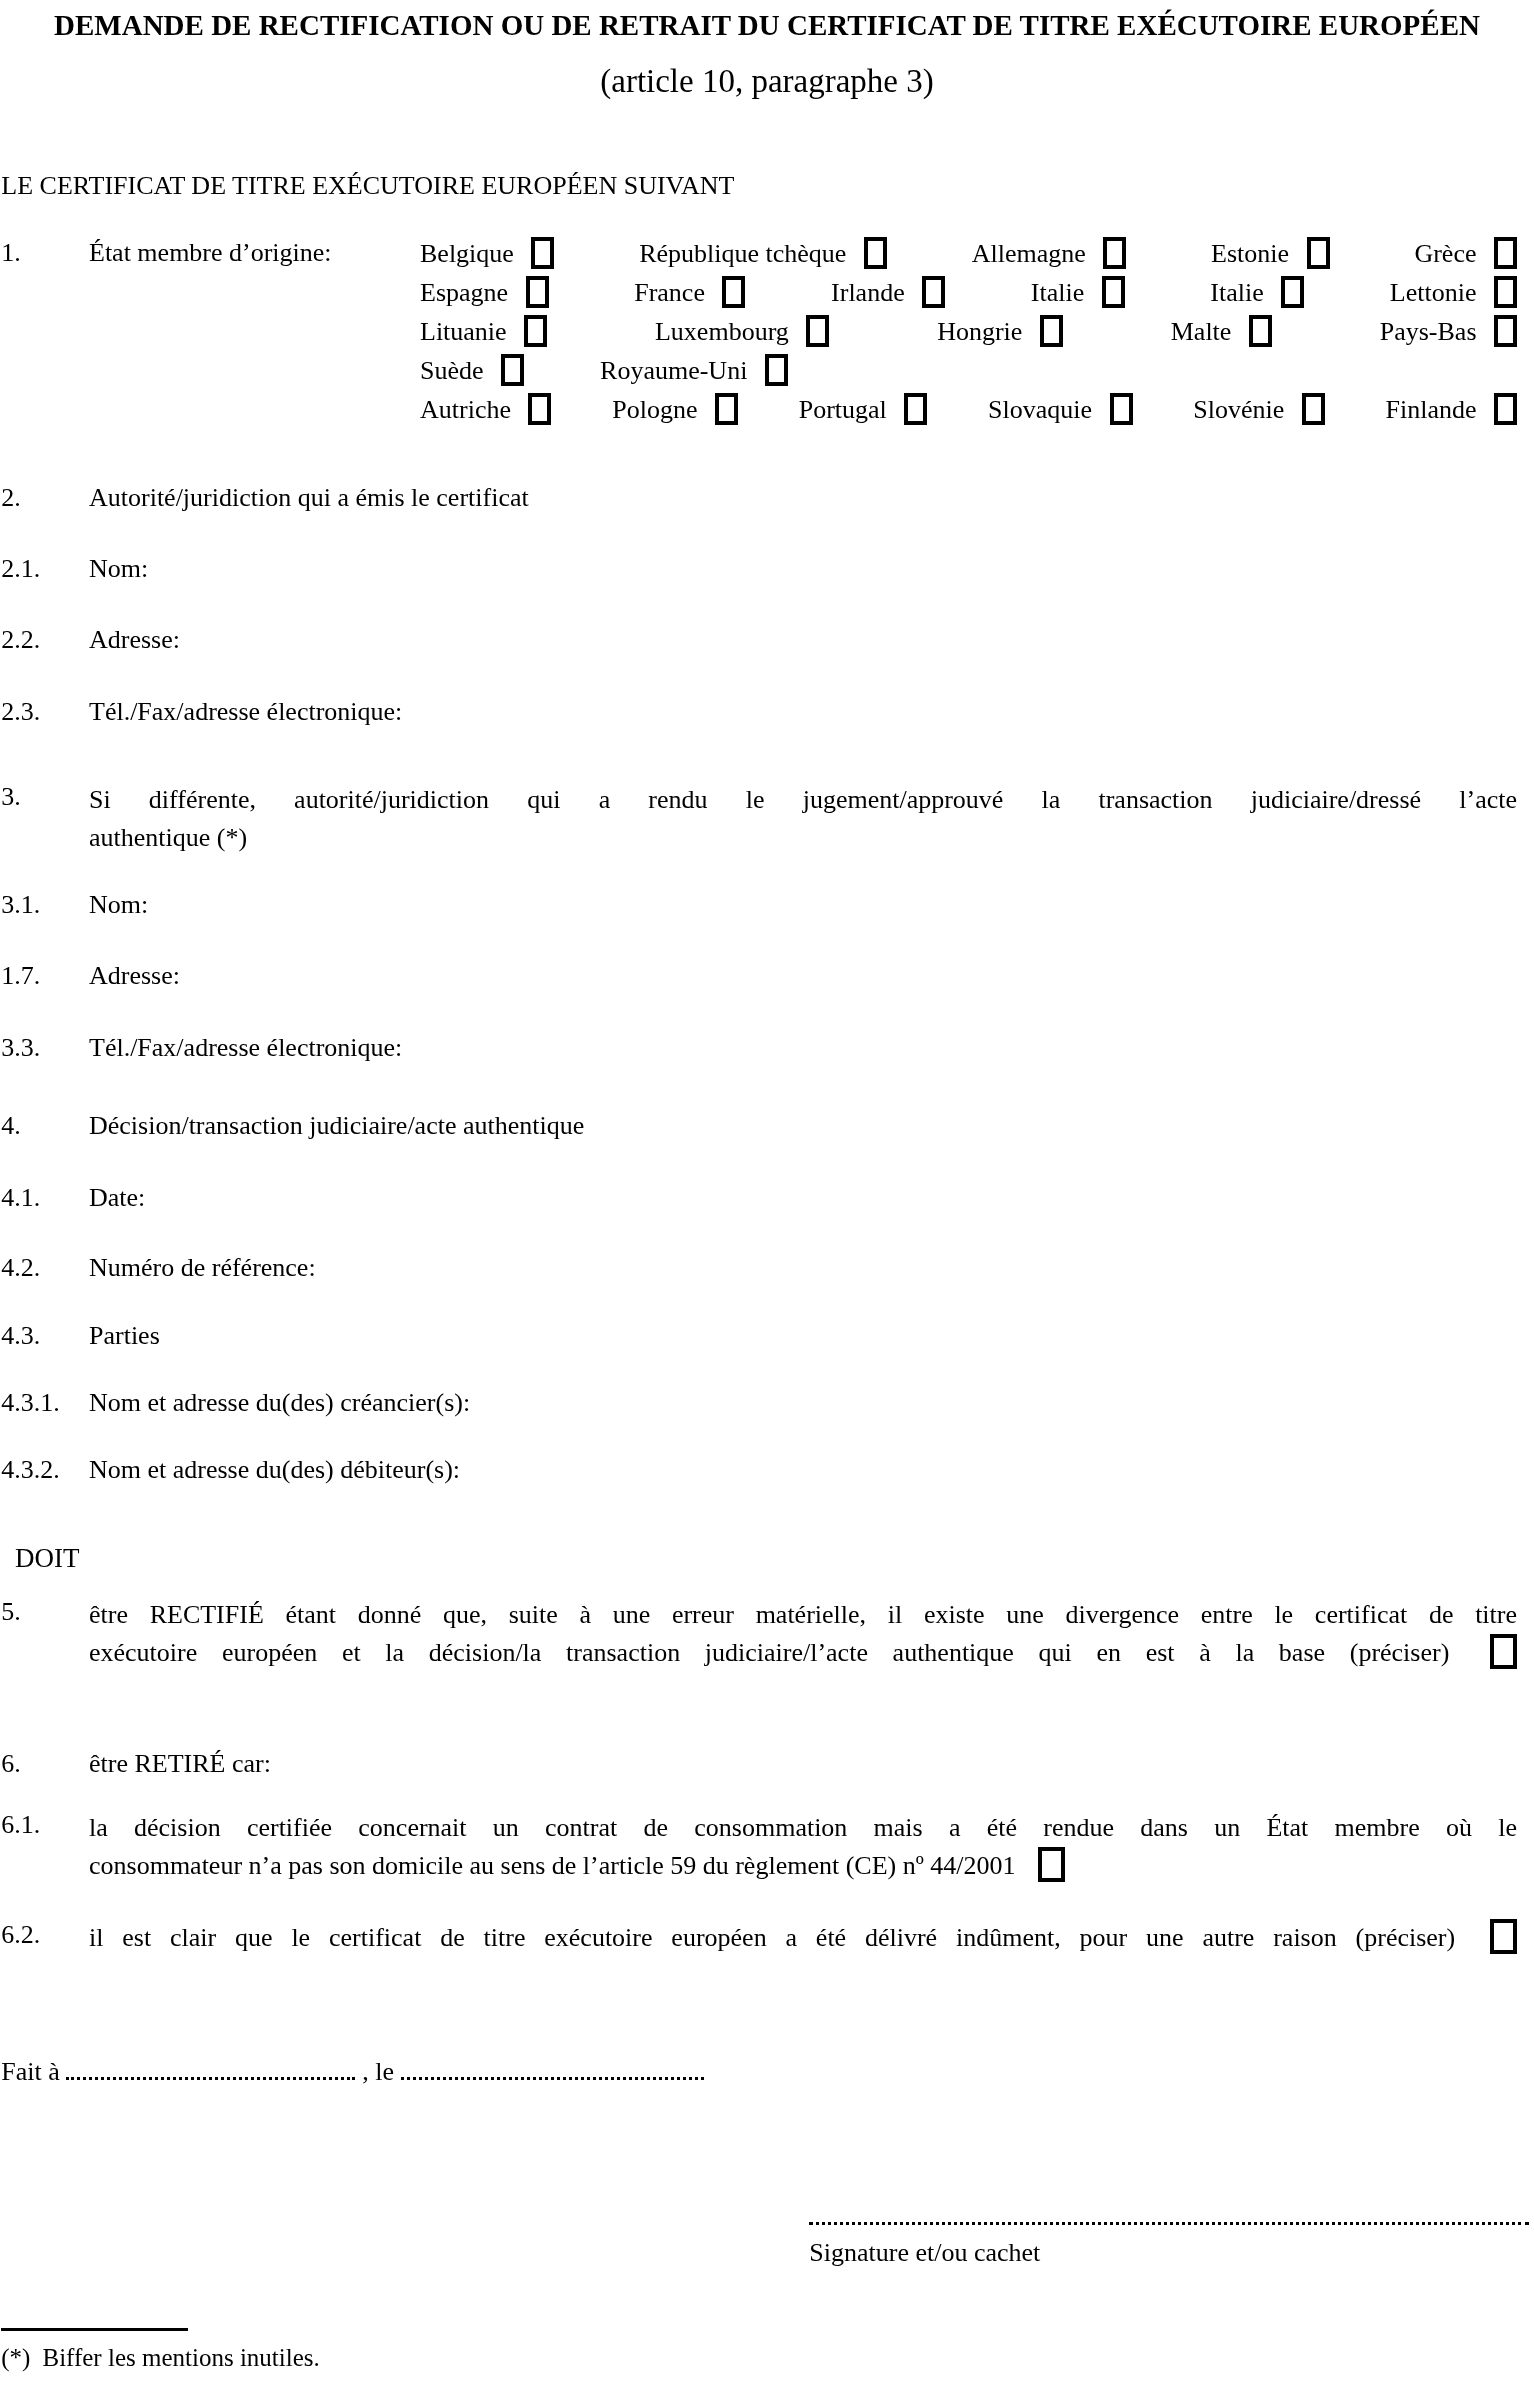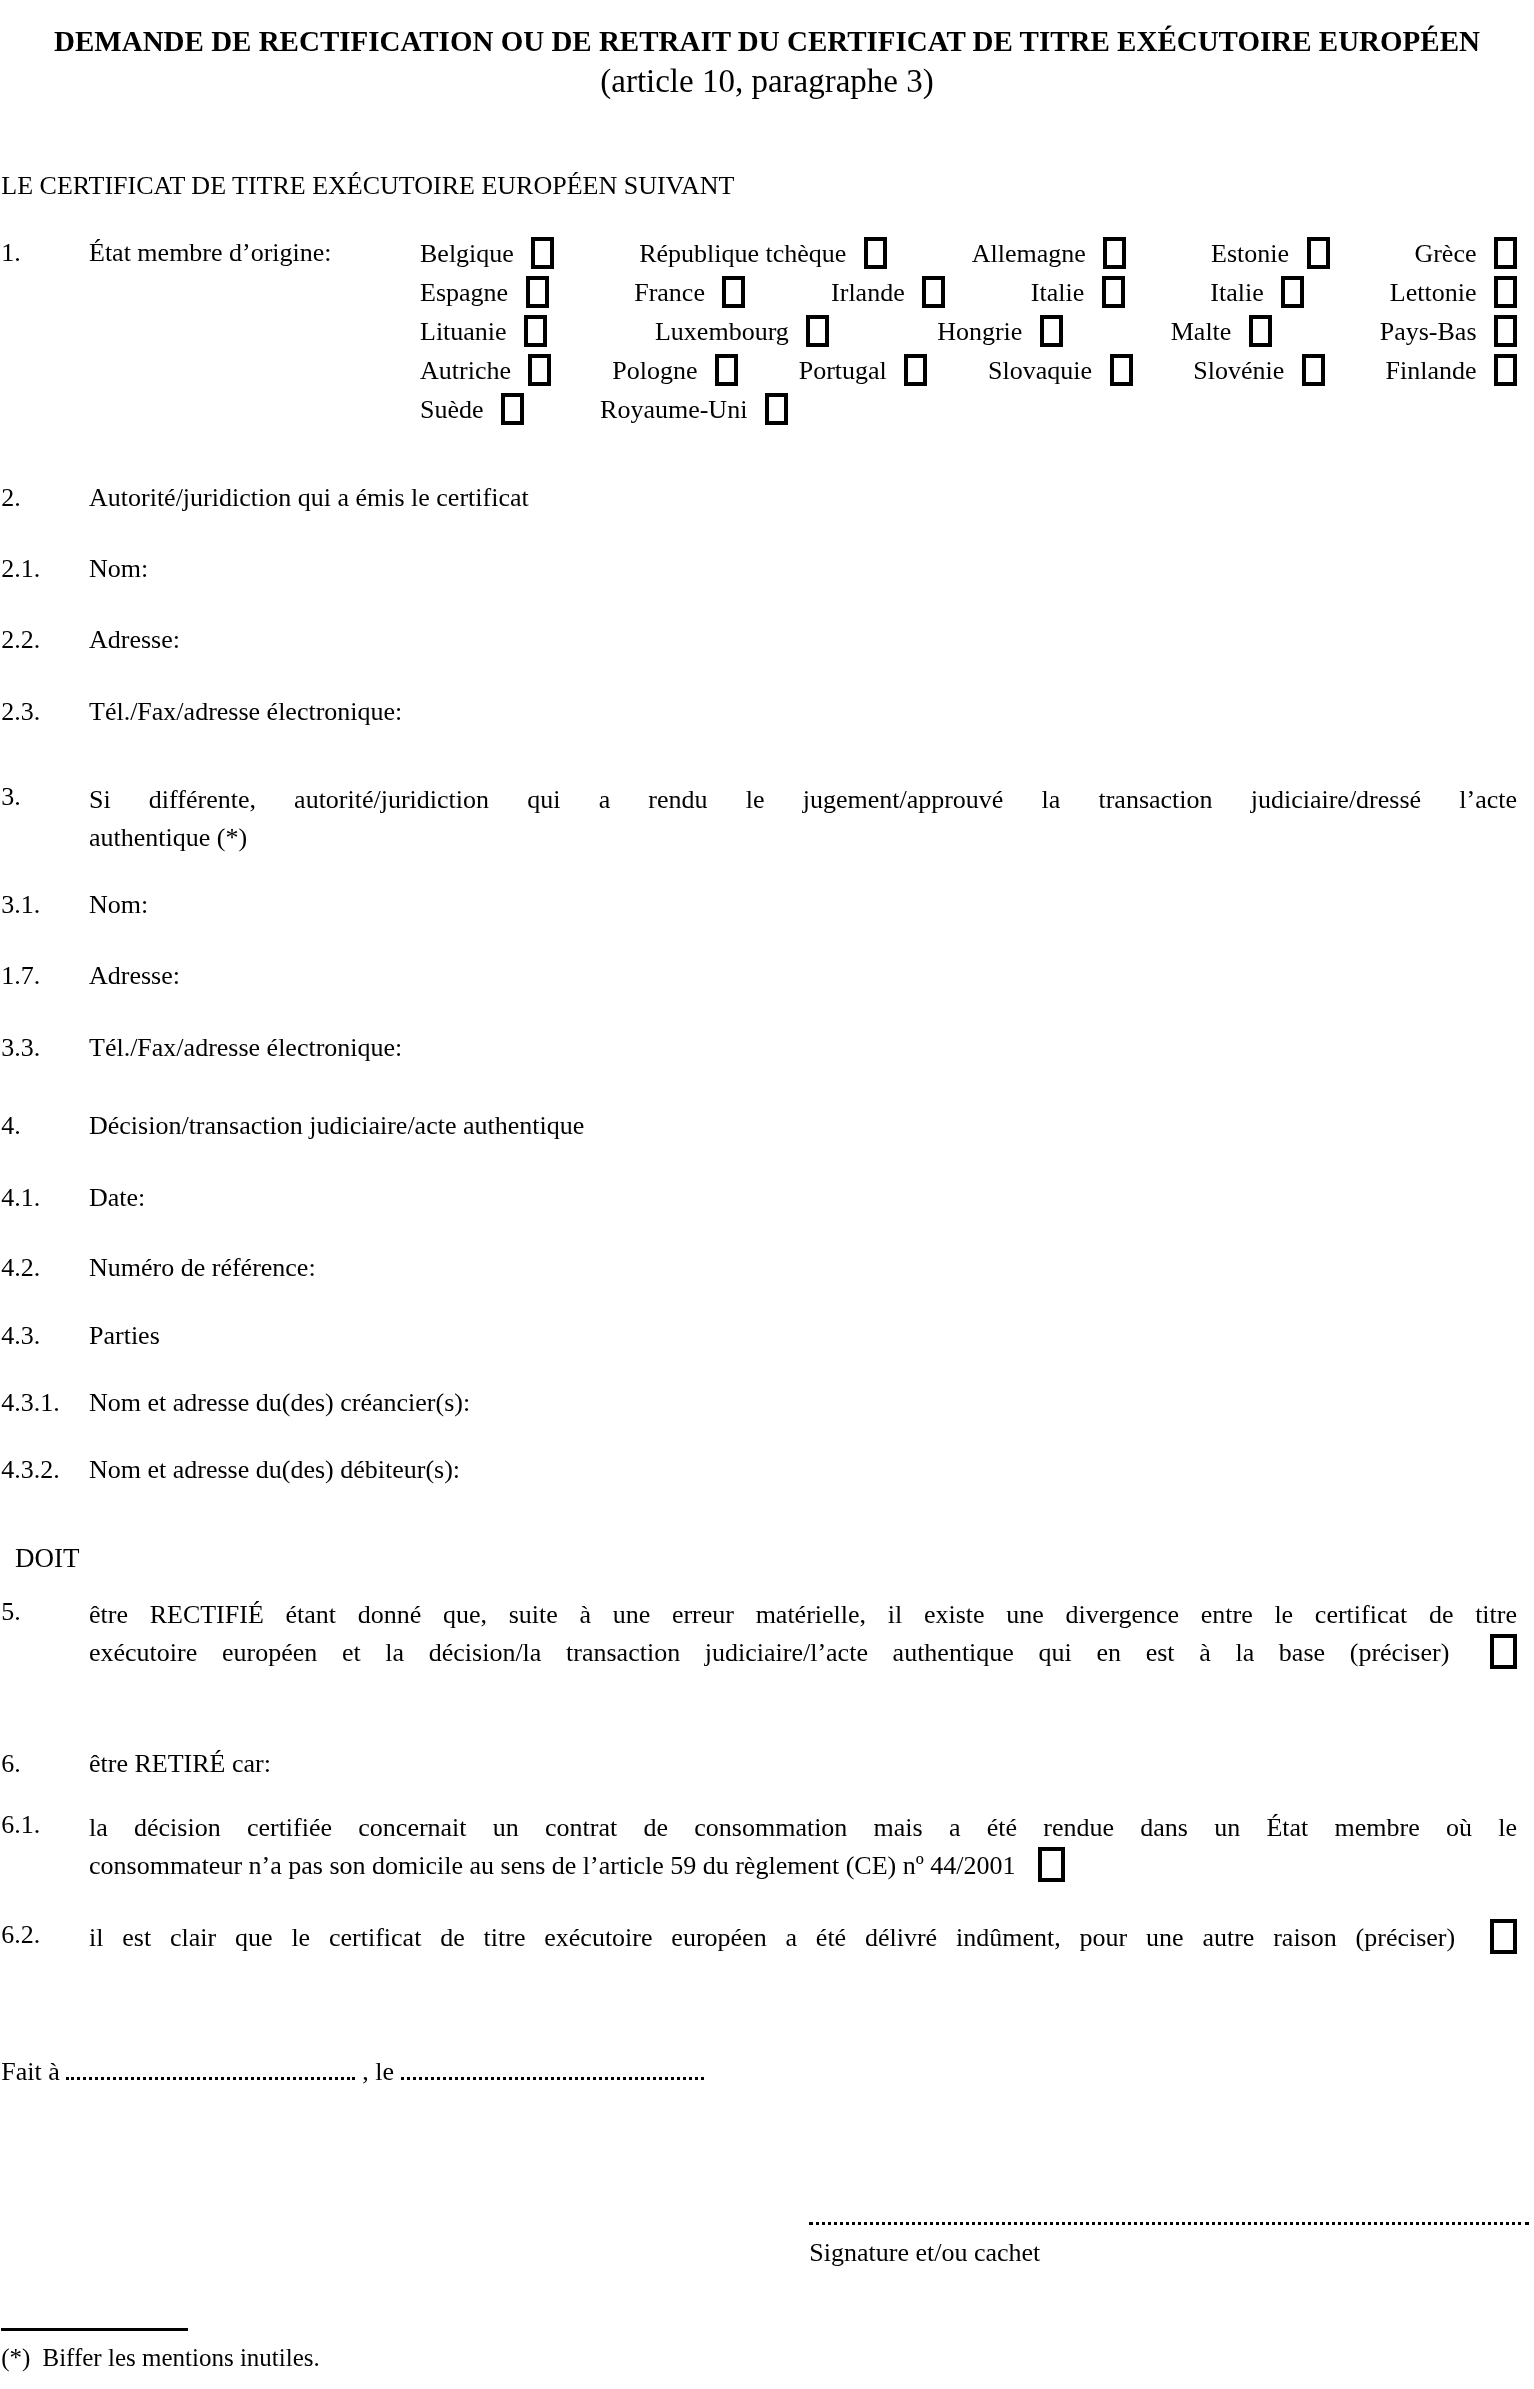--- a/index.html
+++ b/index.html
@@ -65,21 +65,21 @@
 
   .foot-rule { width: 187px; border-top: 3.4px solid #000; margin-left: 1.3px; }
   .footnote { margin-top: 10.8px; padding-left: 1.3px; font-size: 25px; }
   .foot-text { margin-left: 12px; }
 </style>
 </head>
 <body>
 
 <div class="page">
 
-  <div class="abs title center" style="top:24px">DEMANDE DE RECTIFICATION OU DE RETRAIT DU CERTIFICAT DE TITRE EXÉCUTOIRE EUROPÉEN</div>
+  <div class="abs title center" style="top:8px">DEMANDE DE RECTIFICATION OU DE RETRAIT DU CERTIFICAT DE TITRE EXÉCUTOIRE EUROPÉEN</div>
   <div class="abs subtitle center" style="top:65px">(article 10, paragraphe 3)</div>
   <div class="abs heading" style="top:170px">LE CERTIFICAT DE TITRE EXÉCUTOIRE EUROPÉEN SUIVANT</div>
 
   <div class="abs item" style="top:237px">
     <span class="num">1.</span>
     <span class="label-col">État membre d’origine:</span>
     <div class="content">
       <div class="crow">
         <span class="pair"><span>Belgique</span><span class="cb"></span></span>
         <span class="pair"><span>République tchèque</span><span class="cb"></span></span>
@@ -95,32 +95,32 @@
         <span class="pair"><span>Italie</span><span class="cb"></span></span>
         <span class="pair"><span>Lettonie</span><span class="cb"></span></span>
       </div>
       <div class="crow">
         <span class="pair"><span>Lituanie</span><span class="cb"></span></span>
         <span class="pair"><span>Luxembourg</span><span class="cb"></span></span>
         <span class="pair"><span>Hongrie</span><span class="cb"></span></span>
         <span class="pair"><span>Malte</span><span class="cb"></span></span>
         <span class="pair"><span>Pays-Bas</span><span class="cb"></span></span>
       </div>
+      <div class="crow loose">
+        <span class="pair"><span>Suède</span><span class="cb"></span></span>
+        <span class="pair"><span>Royaume-Uni</span><span class="cb"></span></span>
+      </div>
       <div class="crow">
         <span class="pair"><span>Autriche</span><span class="cb"></span></span>
         <span class="pair"><span>Pologne</span><span class="cb"></span></span>
         <span class="pair"><span>Portugal</span><span class="cb"></span></span>
         <span class="pair"><span>Slovaquie</span><span class="cb"></span></span>
         <span class="pair"><span>Slovénie</span><span class="cb"></span></span>
         <span class="pair"><span>Finlande</span><span class="cb"></span></span>
       </div>
-      <div class="crow loose">
-        <span class="pair"><span>Suède</span><span class="cb"></span></span>
-        <span class="pair"><span>Royaume-Uni</span><span class="cb"></span></span>
-      </div>
     </div>
   </div>
 
   <div class="abs item" style="top:482px">
     <span class="num">2.</span>
     <div class="content">Autorité/juridiction qui a émis le certificat</div>
   </div>
   <div class="abs item" style="top:553px">
     <span class="num">2.1.</span>
     <div class="content">Nom:</div>

